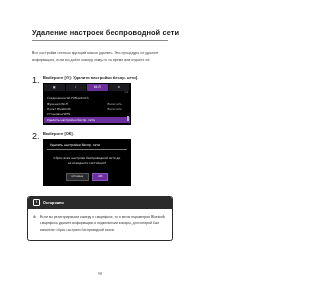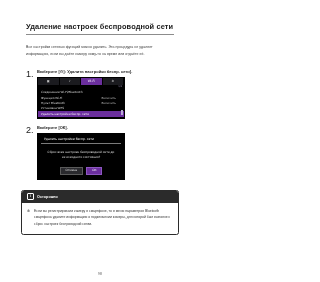--- a/index.html
+++ b/index.html
@@ -6,21 +6,21 @@
   body{
     width:200px;height:282px;
     background:#ffffff;
     font-family:"Liberation Sans","DejaVu Sans",sans-serif;
     color:#231f20;
     overflow:hidden;
     position:relative;
   }
   .page{
     position:absolute;inset:0;
-    padding:10px;
+    padding:16px;
   }
 
   
   .title-wrap{
     margin:13px 16px 0 16px;
   }
   .title{
     font-size:7.4px;
     font-weight:bold;
     letter-spacing:.1px;

